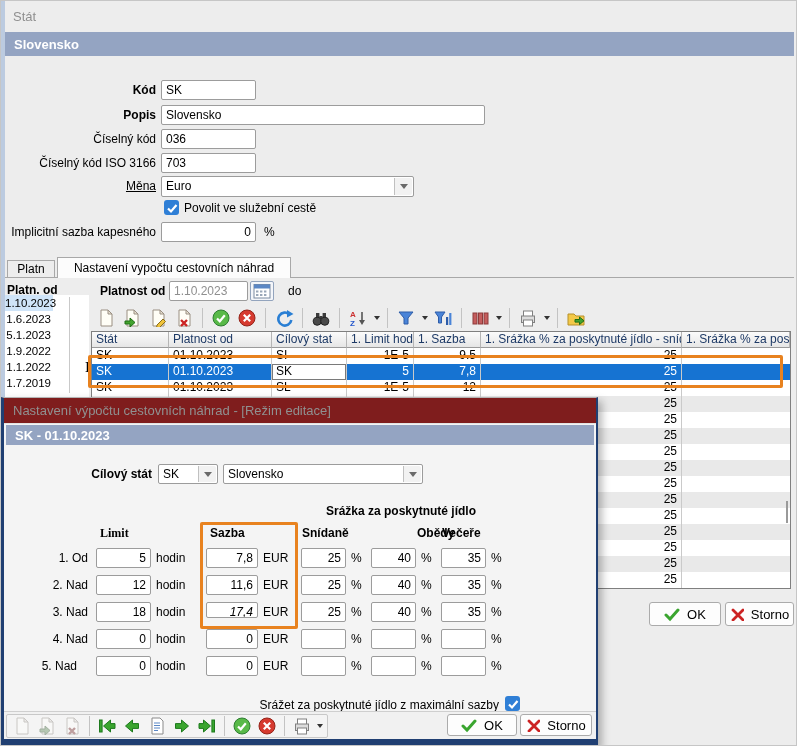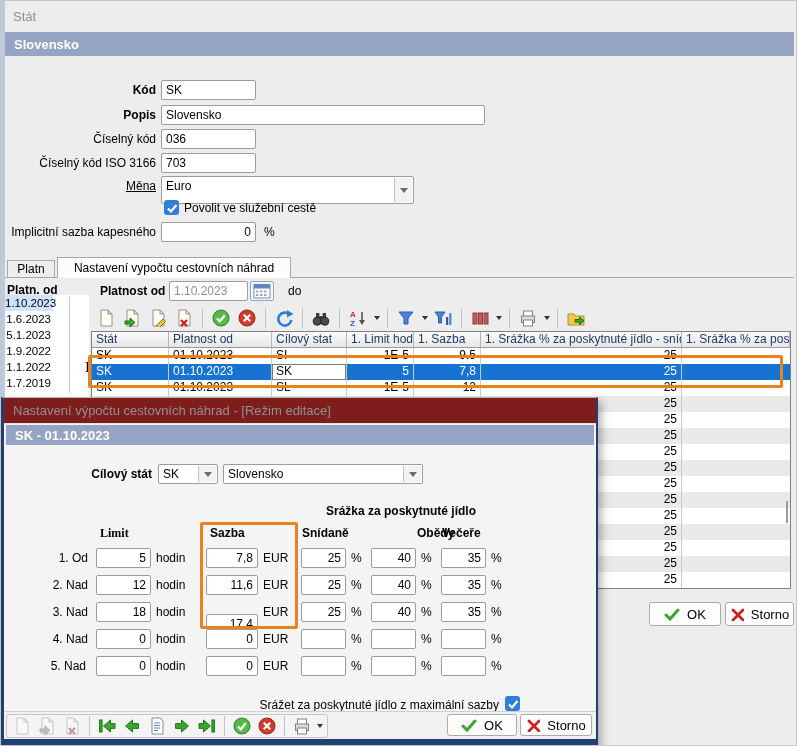--- a/index.html
+++ b/index.html
@@ -199,21 +199,21 @@
   <div class="abs rlabel bold" style="left:5px;top:107px;width:150px;">Popis</div>
   <div class="abs field" style="left:160px;top:104px;width:324px;height:20px;">Slovensko</div>
 
   <div class="abs rlabel" style="left:5px;top:131px;width:150px;">Číselný kód</div>
   <div class="abs field" style="left:160px;top:128px;width:95px;height:20px;">036</div>
 
   <div class="abs rlabel" style="left:5px;top:155px;width:150px;">Číselný kód ISO 3166</div>
   <div class="abs field" style="left:160px;top:152px;width:95px;height:20px;">703</div>
 
   <div class="abs rlabel" style="left:5px;top:178px;width:150px;text-decoration:underline;">Měna</div>
-  <div class="abs field" style="left:160px;top:175px;width:253px;height:28px;">
+  <div class="abs field" style="left:160px;top:175px;width:253px;height:21px;">
     <span>Euro</span>
     <span class="drop">
         <span class="chev"></span>
       </span>
   </div>
 
   <div class="abs cb" style="left:163px;top:199px;">
     <svg width="14" height="13">
         <use href="#i-cb-check"></use>
       </svg>
@@ -554,42 +554,42 @@
     <div class="abs field num" style="left:297px;top:177px;width:45px;height:20px;">25</div>
     <div class="abs" style="left:347px;top:180px;">%</div>
     <div class="abs field num" style="left:367px;top:177px;width:45px;height:20px;">40</div>
     <div class="abs" style="left:417px;top:180px;">%</div>
     <div class="abs field num" style="left:437px;top:177px;width:45px;height:20px;">35</div>
     <div class="abs" style="left:487px;top:180px;">%</div>
 
     <div class="abs rlabel" style="left:0;top:207px;width:84px;">3. Nad</div>
     <div class="abs field num" style="left:92px;top:204px;width:55px;height:20px;">18</div>
     <div class="abs" style="left:152px;top:207px;">hodin</div>
-    <div class="abs field num" style="left:202px;top:216px;width:52px;height:16px;">17,4</div>
+    <div class="abs field num" style="left:202px;top:204px;width:52px;height:16px;font-style:italic;">17,4</div>
     <div class="abs" style="left:259px;top:207px;">EUR</div>
     <div class="abs field num" style="left:297px;top:204px;width:45px;height:20px;">25</div>
     <div class="abs" style="left:347px;top:207px;">%</div>
     <div class="abs field num" style="left:367px;top:204px;width:45px;height:20px;">40</div>
     <div class="abs" style="left:417px;top:207px;">%</div>
     <div class="abs field num" style="left:437px;top:204px;width:45px;height:20px;">35</div>
     <div class="abs" style="left:487px;top:207px;">%</div>
 
     <div class="abs rlabel" style="left:0;top:234px;width:84px;">4. Nad</div>
     <div class="abs field num" style="left:92px;top:231px;width:55px;height:20px;">0</div>
     <div class="abs" style="left:152px;top:234px;">hodin</div>
     <div class="abs field num" style="left:202px;top:231px;width:52px;height:20px;">0</div>
     <div class="abs" style="left:259px;top:234px;">EUR</div>
     <div class="abs field num" style="left:297px;top:231px;width:45px;height:20px;"></div>
     <div class="abs" style="left:347px;top:234px;">%</div>
     <div class="abs field num" style="left:367px;top:231px;width:45px;height:20px;"></div>
     <div class="abs" style="left:417px;top:234px;">%</div>
     <div class="abs field num" style="left:437px;top:231px;width:45px;height:20px;"></div>
     <div class="abs" style="left:487px;top:234px;">%</div>
 
-    <div class="abs rlabel" style="left:0;top:261px;width:82px;text-align:right;">5. Nad</div>
+    <div class="abs rlabel" style="left:0;top:261px;width:73px;text-align:right;">5. Nad</div>
     <div class="abs field num" style="left:92px;top:258px;width:55px;height:20px;">0</div>
     <div class="abs" style="left:152px;top:261px;">hodin</div>
     <div class="abs field num" style="left:202px;top:258px;width:52px;height:20px;">0</div>
     <div class="abs" style="left:259px;top:261px;">EUR</div>
     <div class="abs field num" style="left:297px;top:258px;width:45px;height:20px;"></div>
     <div class="abs" style="left:347px;top:261px;">%</div>
     <div class="abs field num" style="left:367px;top:258px;width:45px;height:20px;"></div>
     <div class="abs" style="left:417px;top:261px;">%</div>
     <div class="abs field num" style="left:437px;top:258px;width:45px;height:20px;"></div>
     <div class="abs" style="left:487px;top:261px;">%</div>

